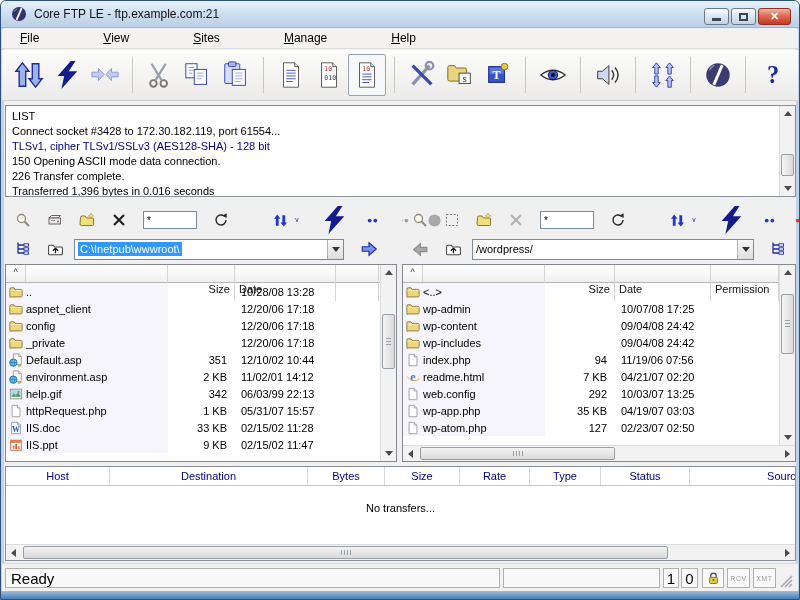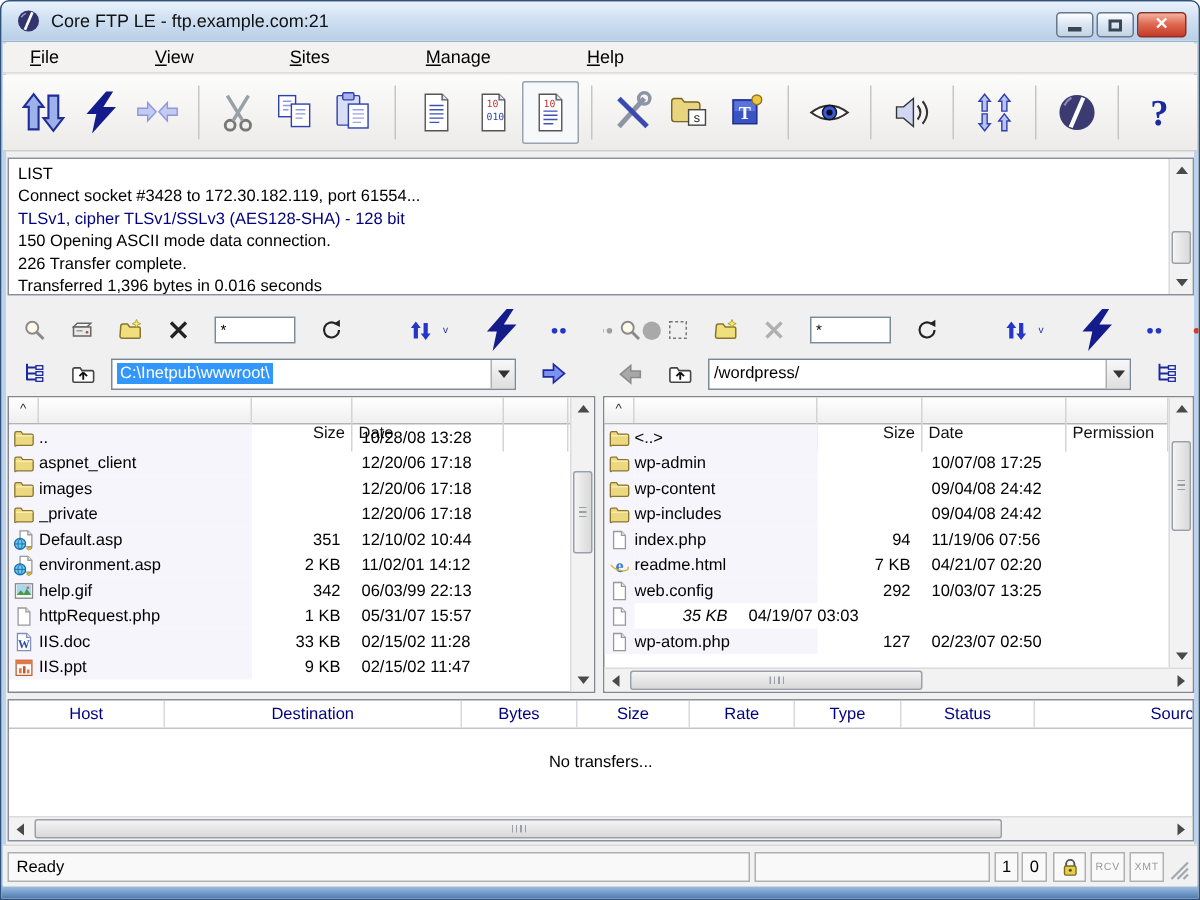--- a/index.html
+++ b/index.html
@@ -92,21 +92,21 @@
   .queue { position:absolute; top:465px; left:4px; width:791px; height:95px; background:#fff;
            border:1px solid #8a9099; overflow:hidden; }
   .qheader { display:flex; height:19px; border-bottom:1px solid #c4c4d0; overflow:hidden; }
   .qh-cell { font-size:11px; color:#000080; text-align:center; line-height:18px;
              border-right:1px solid #d8d8e0; white-space:nowrap; overflow:hidden; flex-shrink:0; }
   .qempty { text-align:center; margin-top:16px; font-size:11px; color:#000; }
   
   .statusbar { position:absolute; top:562px; left:1px; right:1px; height:28px; background:#f1f1f1;
                border-top:1px solid #d8d8d8; }
   .sp { position:absolute; top:4px; height:20px; border:1px solid #b0b0b0; background:#f9f9f9;
-        font-size:11px; display:flex; align-items:center; padding:0 5px; overflow:hidden; }
+        font-size:15px; display:flex; align-items:center; padding:0 5px; overflow:hidden; }
   .sp.center { justify-content:center; padding:0; }
   .sp-small { font-size:7px; color:#9a9a9a; letter-spacing:0.5px; }
   .grip { position:absolute; right:5px; top:10px; }
 </style>
 </head>
 <body>
 
 <div class="window">
   <div class="frame-left"></div>
   <div class="frame-right"></div>
@@ -416,21 +416,21 @@
             <span class="fcell c-date" style="width: 101px;">12/20/06 17:18</span>
             <span class="fcell" style="width: 43px;"></span>
           </div>
           <div class="frow">
             <span class="fcell c-tint" style="width: 20px; justify-content: center;">
               <svg width="14" height="14" viewBox="0 0 16 16">
                 <path d="M1 4.5 q0-1.3 1.3-1.3 h3.4 l1.3 1.8 h6.7 q1.3 0 1.3 1.3 v6 q0 1.3-1.3 1.3 H2.3 Q1 14.9 1 13.6 z" fill="#ecd87e" stroke="#8a7430"></path>
                 <path d="M1.8 6.3 h12.6" stroke="#f8ecae"></path>
               </svg>
             </span>
-            <span class="fcell c-tint" style="width: 142px;">images</span>
+            <span class="fcell c-tint" style="width: 142px;">config</span>
             <span class="fcell c-size" style="width: 67px;"></span>
             <span class="fcell c-date" style="width: 101px;">12/20/06 17:18</span>
             <span class="fcell" style="width: 43px;"></span>
           </div>
           <div class="frow">
             <span class="fcell c-tint" style="width: 20px; justify-content: center;">
               <svg width="14" height="14" viewBox="0 0 16 16">
                 <path d="M1 4.5 q0-1.3 1.3-1.3 h3.4 l1.3 1.8 h6.7 q1.3 0 1.3 1.3 v6 q0 1.3-1.3 1.3 H2.3 Q1 14.9 1 13.6 z" fill="#ecd87e" stroke="#8a7430"></path>
                 <path d="M1.8 6.3 h12.6" stroke="#f8ecae"></path>
               </svg>
@@ -719,21 +719,22 @@
             <span class="fcell c-date" style="width: 96px;">10/03/07 13:25</span>
             <span class="fcell" style="width: 68px;"></span>
           </div>
           <div class="frow">
             <span class="fcell c-tint" style="width: 20px; justify-content: center;">
               <svg width="14" height="14" viewBox="0 0 16 16">
                 <path d="M3.5 1.5 h6 l3 3 v10 h-9 z" fill="#fff" stroke="#999"></path>
                 <path d="M9.5 1.5 v3 h3" fill="#eee" stroke="#999"></path>
               </svg>
             </span>
-            <span class="fcell c-size" style="width: 70px; font-style: italic;">35 KB</span>
+            <span class="fcell c-tint" style="width: 122px;">wp-app.php</span>
+            <span class="fcell c-size" style="width: 70px;">35 KB</span>
             <span class="fcell c-date" style="width: 96px;">04/19/07 03:03</span>
             <span class="fcell" style="width: 68px;"></span>
           </div>
           <div class="frow">
             <span class="fcell c-tint" style="width: 20px; justify-content: center;">
               <svg width="14" height="14" viewBox="0 0 16 16">
                 <path d="M3.5 1.5 h6 l3 3 v10 h-9 z" fill="#fff" stroke="#999"></path>
                 <path d="M9.5 1.5 v3 h3" fill="#eee" stroke="#999"></path>
               </svg>
             </span>

